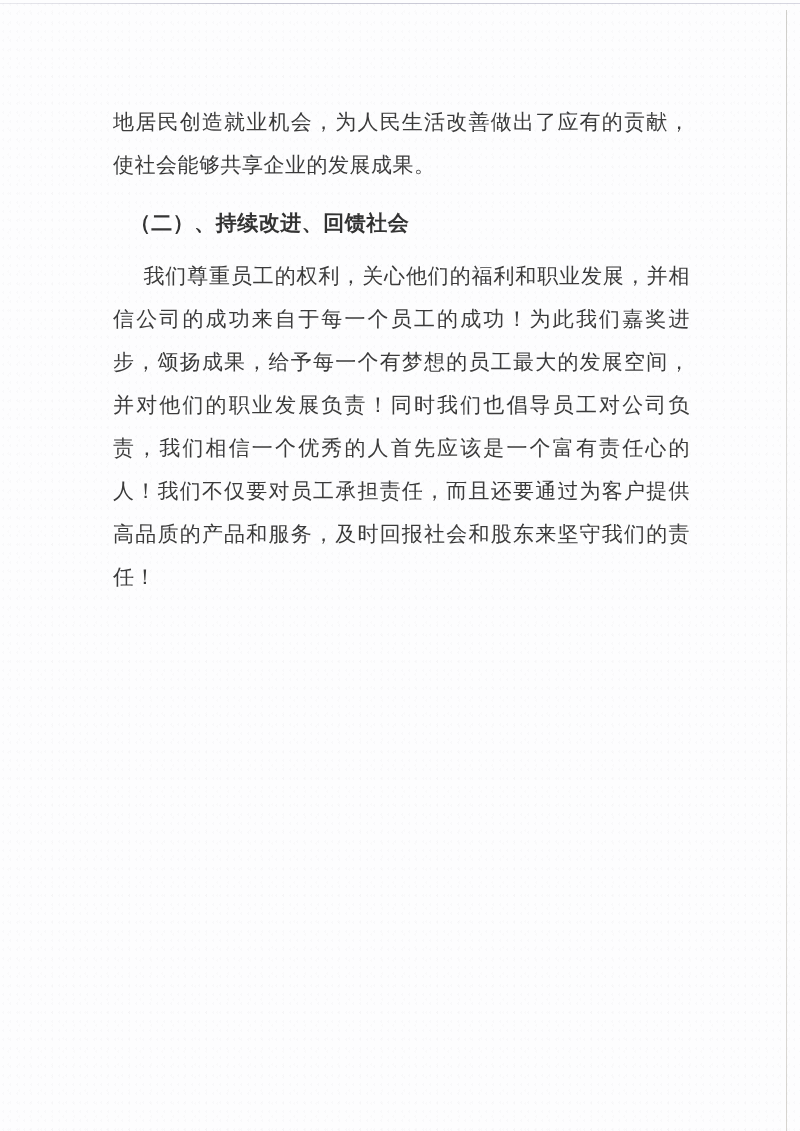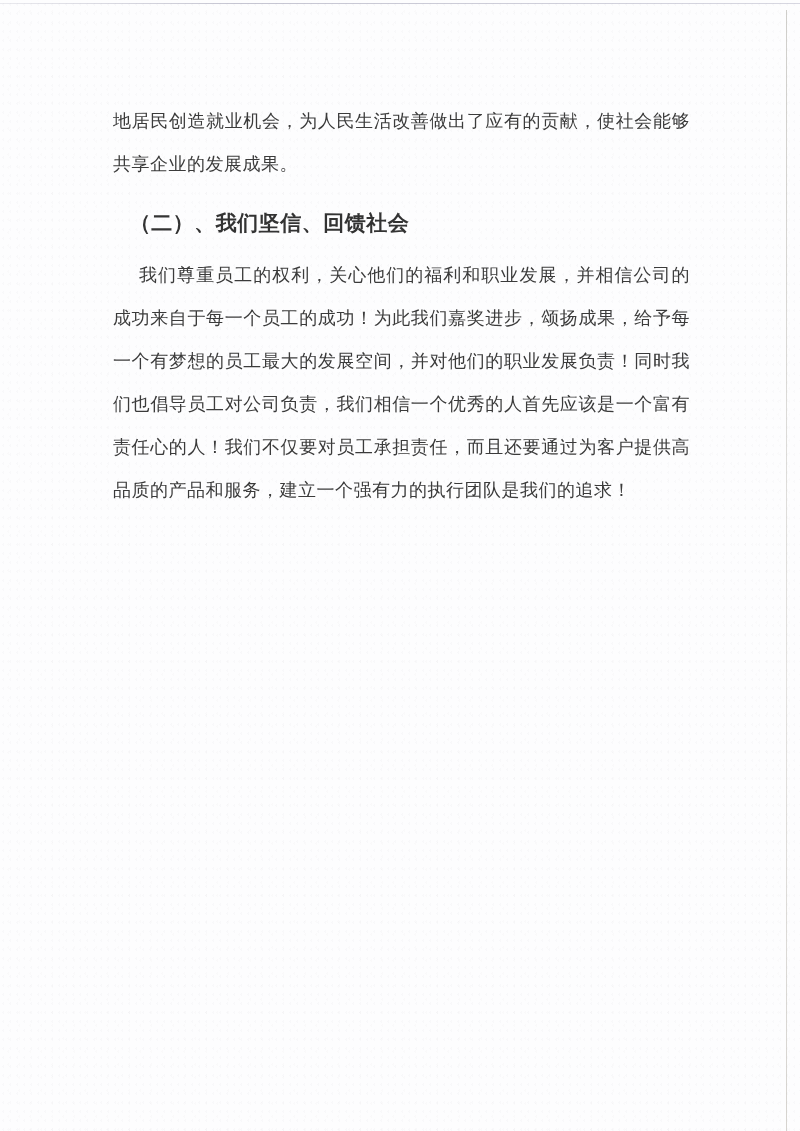--- a/index.html
+++ b/index.html
@@ -39,21 +39,21 @@
 
   .page-content {
     position: absolute;
     left: 0; top: 0; right: 0; bottom: 0;
     padding: 100px 110px 0 113px;
     box-sizing: border-box;
   }
 
   .para {
     margin: 0;
-    font-size: 18px;
+    font-size: 21px;
     line-height: 43px;
     text-align: justify;
     text-justify: inter-character;
     letter-spacing: 0.5px;
     color: #3b3b3b;
   }
   .para.continuation {
     text-indent: 0;
   }
   .para.indented {
@@ -72,17 +72,17 @@
 </style>
 </head>
 <body>
 
 <div class="scan-edge-top"></div>
 <div class="scan-edge-right"></div>
 
 <main class="page-content">
   <p class="para continuation">地居民创造就业机会，为人民生活改善做出了应有的贡献，使社会能够共享企业的发展成果。</p>
 
-  <h2 class="section-heading">（二）、我们坚信、回馈社会</h2>
+  <h2 class="section-heading">（二）、持续改进、回馈社会</h2>
 
 
-  <p class="para indented">我们尊重员工的权利，关心他们的福利和职业发展，并相信公司的成功来自于每一个员工的成功！为此我们嘉奖进步，颂扬成果，给予每一个有梦想的员工最大的发展空间，并对他们的职业发展负责！同时我们也倡导员工对公司负责，我们相信一个优秀的人首先应该是一个富有责任心的人！我们不仅要对员工承担责任，而且还要通过为客户提供高品质的产品和服务，建立一个强有力的执行团队是我们的追求！</p>
+  <p class="para indented">我们尊重员工的权利，关心他们的福利和职业发展，并相信公司的成功来自于每一个员工的成功！为此我们嘉奖进步，颂扬成果，给予每一个有梦想的员工最大的发展空间，并对他们的职业发展负责！同时我们也倡导员工对公司负责，我们相信一个优秀的人首先应该是一个富有责任心的人！我们不仅要对员工承担责任，而且还要通过为客户提供高品质的产品和服务，及时回报社会和股东来坚守我们的责任！</p>
 </main>
 
 </body></html>

